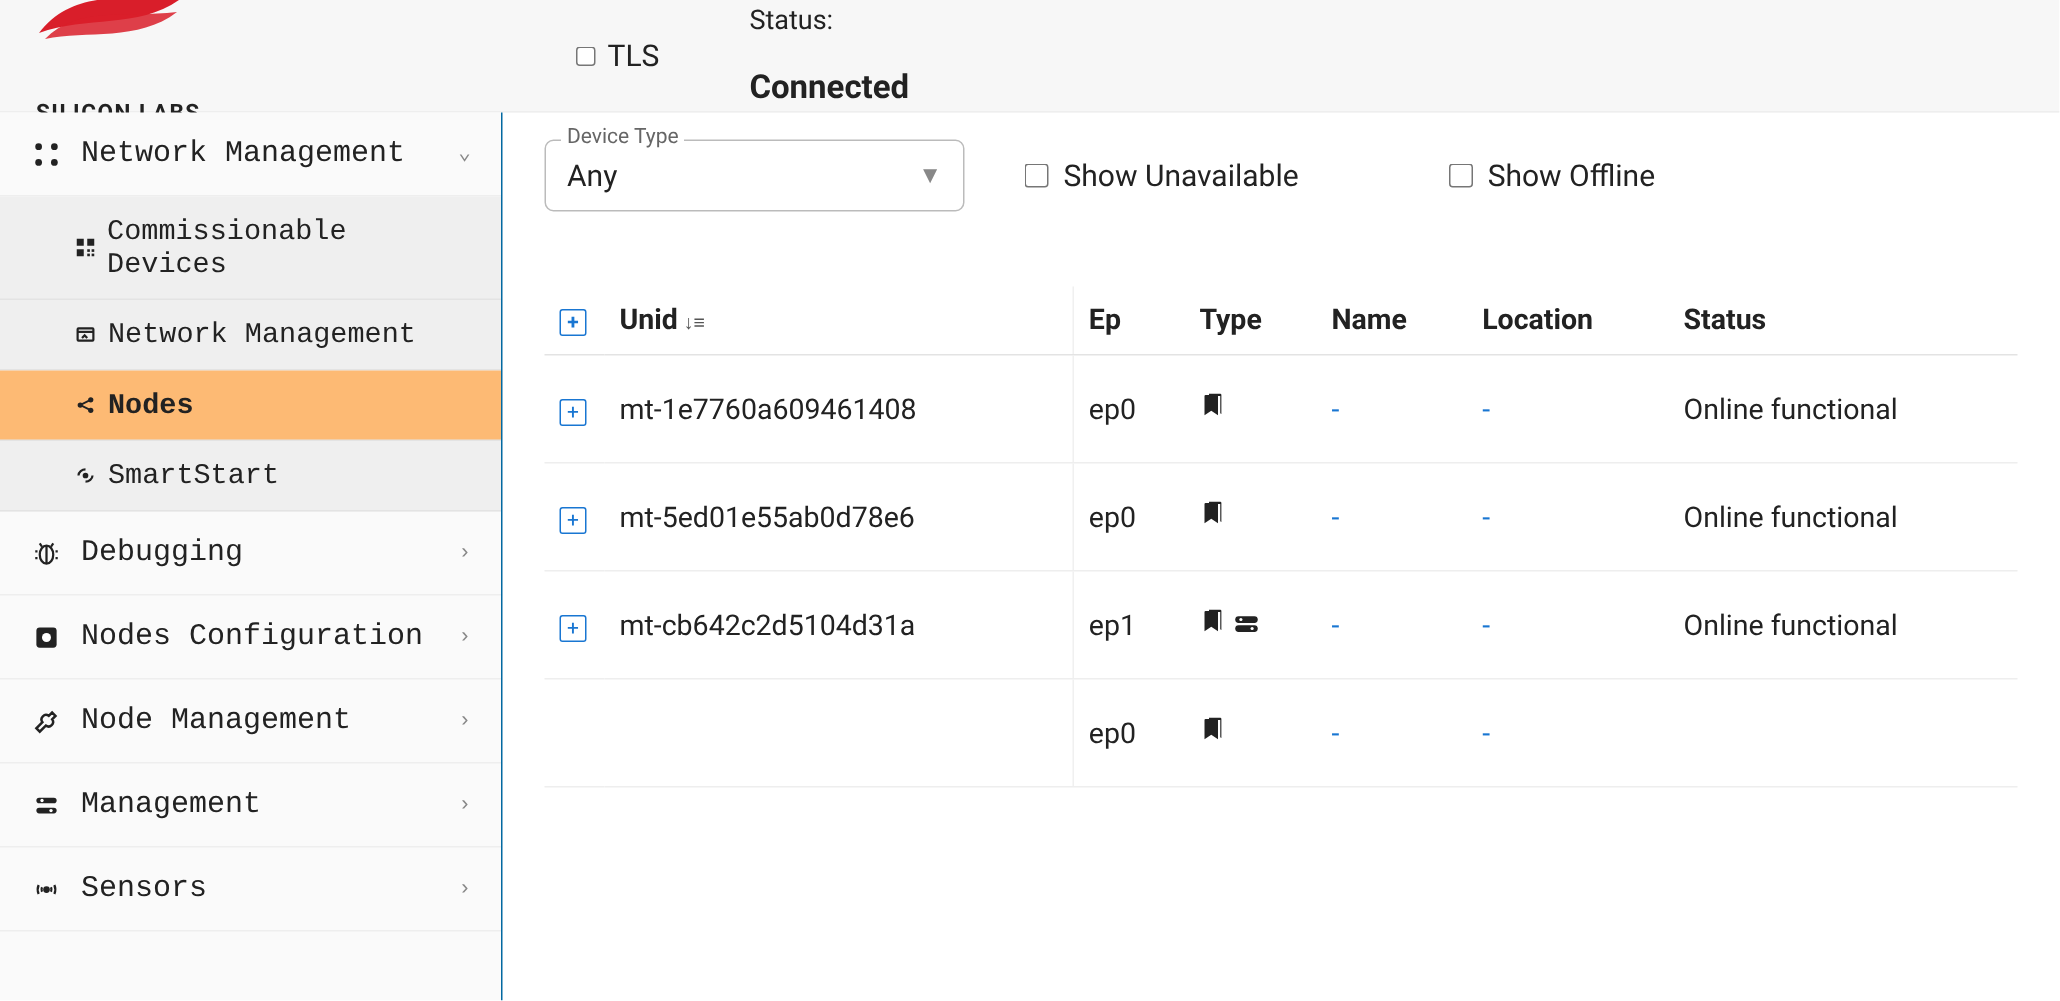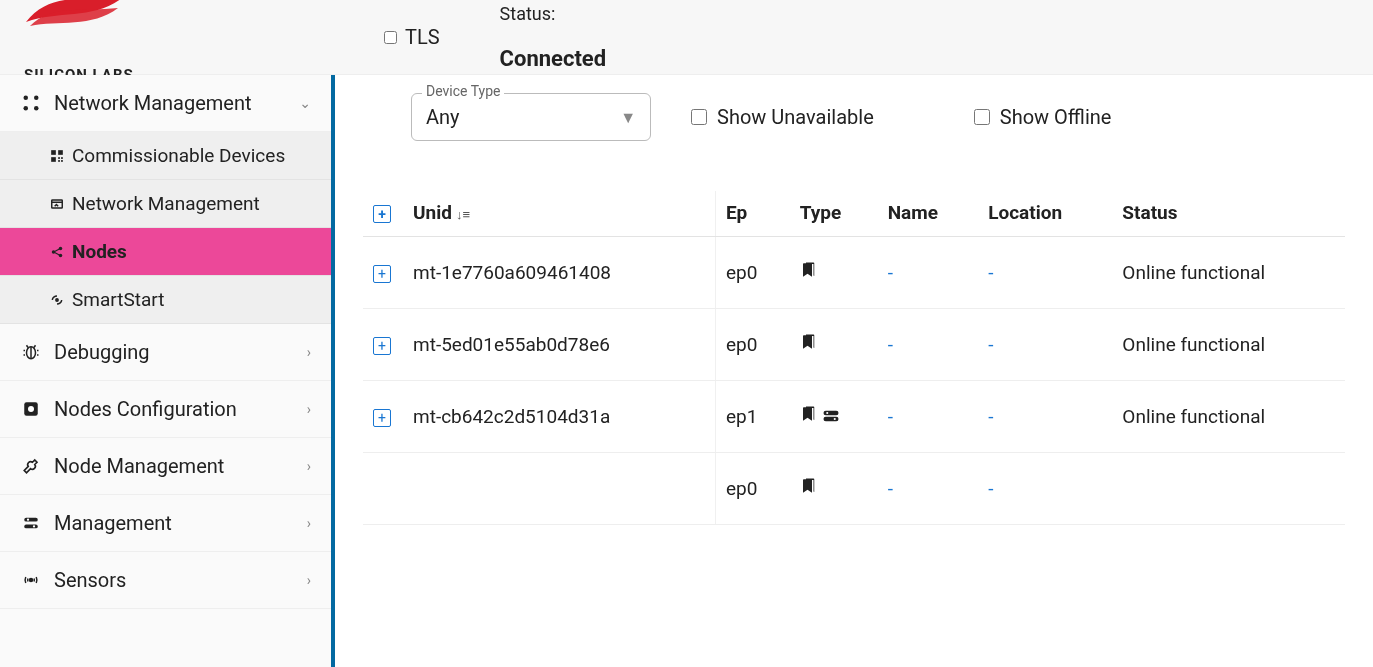--- a/index.html
+++ b/index.html
@@ -12,35 +12,35 @@
   .host-box { flex: 1; text-align: center; }
   .host-label { font-size: 18px; color: #222; line-height: 1.2; }
   .host-value { font-size: 22px; font-weight: 700; }
   .tls-box { display: flex; align-items: center; gap: 8px; font-size: 20px; padding: 0 60px; }
   .status-box { }
   .status-label { font-size: 18px; }
   .status-value { font-size: 22px; font-weight: 700; margin-top: 22px; }
 
   
   .body { flex: 1; display: flex; min-height: 0; }
-  .sidebar { width: 335px; background: #fafafa; border-right: 4px solid #0369a1; overflow: auto; }
+  .sidebar { width: 335px; background: #fafafa; border-right: 1px solid #0369a1; overflow: auto; font-family: Liberation Mono, monospace; }
   .content { flex: 1; padding: 18px 28px; overflow: auto; }
 
   
   .side-item { display: flex; align-items: center; gap: 12px; padding: 16px 20px; font-size: 20px; color: #222; border-bottom: 1px solid #eee; cursor: pointer; }
   .side-item .icon { width: 22px; display: inline-flex; justify-content: center; }
   .side-item .chev { margin-left: auto; color: #888; font-size: 14px; }
   .sub-item { display: flex; align-items: center; gap: 6px; padding: 12px 20px 12px 48px; font-size: 19px; background: #efefef; border-bottom: 1px solid #e3e3e3; cursor: pointer; }
-  .sub-item.active { background: #ec4899; font-weight: 700; }
+  .sub-item.active { background: #fdba74; font-weight: 700; }
   .sub-item .sub-icon { width: 18px; display: inline-flex; justify-content: center; font-size: 15px; }
 
   
   .page-title { font-size: 34px; font-weight: 700; margin-bottom: 4px; }
   .filter-row { display: flex; align-items: center; gap: 40px; margin-bottom: 50px; }
-  .select-wrap { position: relative; border: 1px solid #bbb; border-radius: 6px; width: 240px; height: 48px; display: flex; align-items: center; padding: 0 14px; margin-left: 48px; }
+  .select-wrap { position: relative; border: 1px solid #bbb; border-radius: 6px; width: 280px; height: 48px; display: flex; align-items: center; padding: 0 14px; }
   .select-legend { position: absolute; top: -11px; left: 10px; background: #fff; padding: 0 4px; font-size: 14px; color: #666; }
   .select-value { font-size: 20px; color: #222; }
   .select-caret { margin-left: auto; color: #888; }
   .cb { display: flex; align-items: center; gap: 10px; font-size: 20px; }
   .cb input { width: 16px; height: 16px; }
 
   
   table.grid { width: 100%; border-collapse: collapse; }
   table.grid th { text-align: left; font-size: 19px; font-weight: 700; padding: 10px 10px 12px 10px; border-bottom: 1px solid #e3e3e3; }
   table.grid td { font-size: 19px; padding: 24px 10px; border-bottom: 1px solid #eee; vertical-align: middle; }

